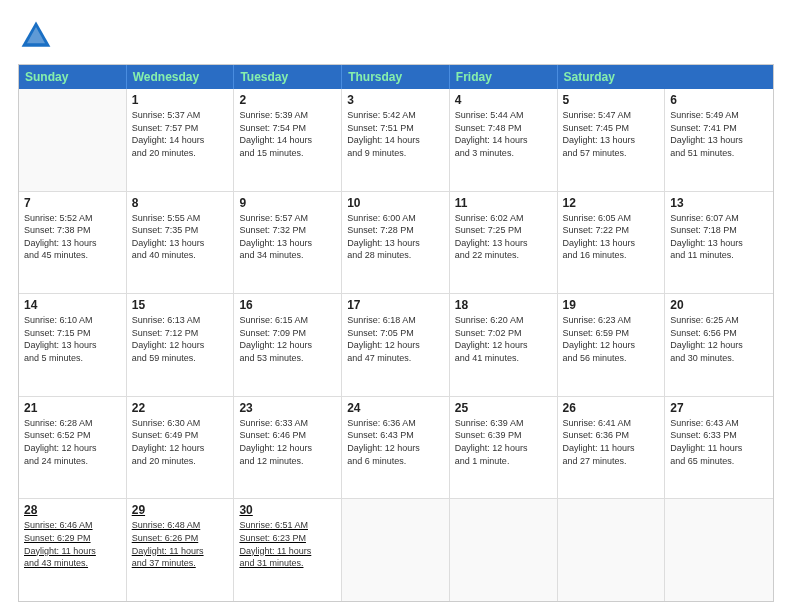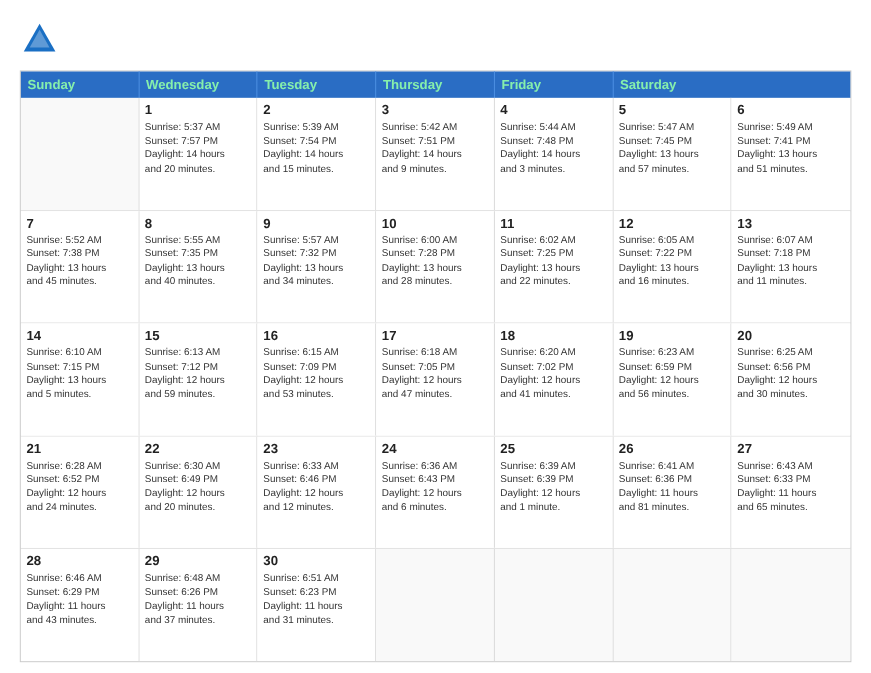--- a/index.html
+++ b/index.html
@@ -75,21 +75,21 @@
       display: flex;
       flex-direction: column;
       flex: 1;
     }
     .cal-row {
       display: grid;
       grid-template-columns: repeat(7, 1fr);
       flex: 1;
       border-bottom: 1px solid #ddd;
     }
-    .cal-row:last-child { border-bottom: none; }
+    .cal-row:last-child { border-bottom: none; text-decoration: underline; }
     .cal-cell {
       border-right: 1px solid #ddd;
       padding: 4px 5px;
       font-size: 9.5px;
       color: #333;
       background: #fff;
       vertical-align: top;
     }
     .cal-cell:last-child { border-right: none; }
     .cal-cell.empty { background: #f9f9f9; }
@@ -319,21 +319,21 @@
             <span class="cell-line">Sunrise: 6:39 AM</span>
             <span class="cell-line">Sunset: 6:39 PM</span>
             <span class="cell-line">Daylight: 12 hours</span>
             <span class="cell-line">and 1 minute.</span>
           </div>
           <div class="cal-cell">
             <span class="day-num">26</span>
             <span class="cell-line">Sunrise: 6:41 AM</span>
             <span class="cell-line">Sunset: 6:36 PM</span>
             <span class="cell-line">Daylight: 11 hours</span>
-            <span class="cell-line">and 81 minutes.</span>
+            <span class="cell-line">and 27 minutes.</span>
           </div>
           <div class="cal-cell">
             <span class="day-num">27</span>
             <span class="cell-line">Sunrise: 6:43 AM</span>
             <span class="cell-line">Sunset: 6:33 PM</span>
             <span class="cell-line">Daylight: 11 hours</span>
             <span class="cell-line">and 65 minutes.</span>
           </div>
         </div>
         <div class="cal-row">

